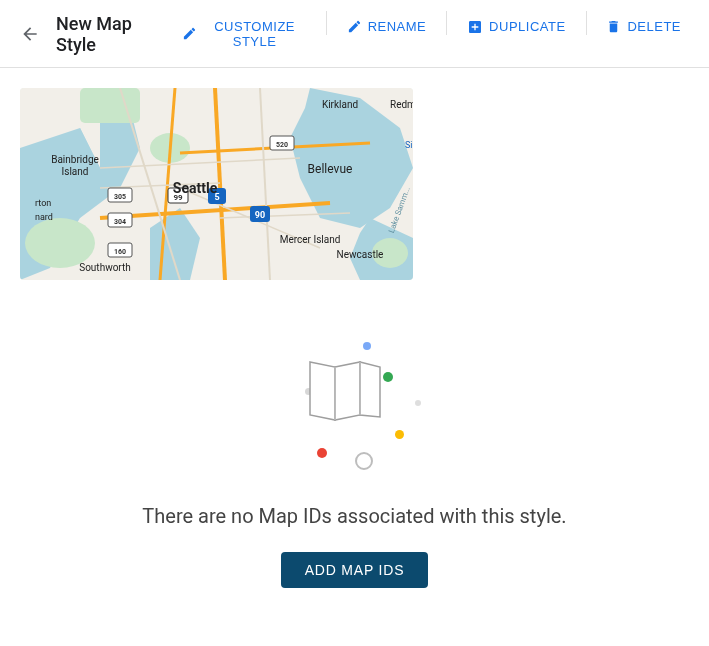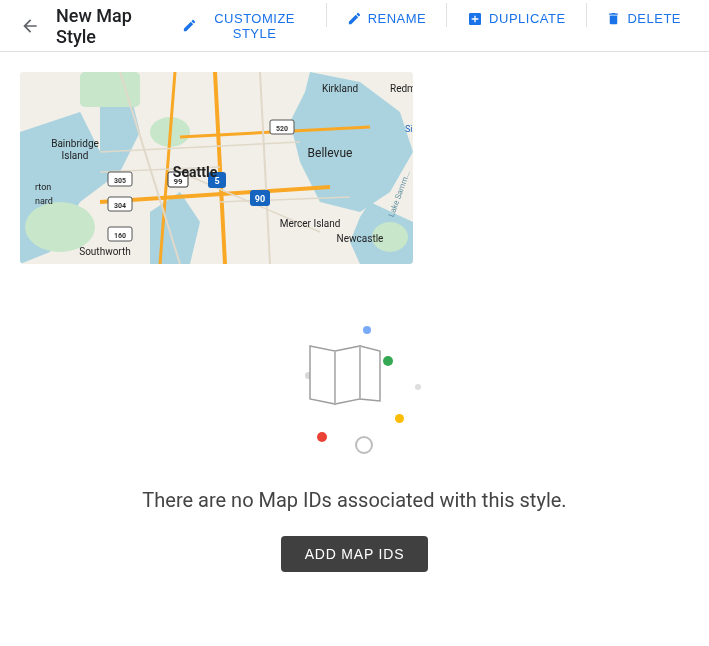--- a/index.html
+++ b/index.html
@@ -10,21 +10,21 @@
       width: 709px;
       min-height: 646px;
       overflow-x: hidden;
     }
 
     
     .toolbar {
       display: flex;
       align-items: center;
       padding: 0 16px;
-      height: 52px;
+      height: 68px;
       border-bottom: 1px solid #e0e0e0;
       gap: 0;
     }
     .back-btn {
       color: #5f6368;
       background: none;
       border: none;
       cursor: pointer;
       display: flex;
       align-items: center;
@@ -113,21 +113,21 @@
     }
 
     .empty-text {
       font-size: 20px;
       color: #444;
       margin-bottom: 24px;
       text-align: center;
     }
 
     .add-map-btn {
-      background-color: #404040;
+      background-color: #0c4a6e;
       color: #fff;
       border: none;
       border-radius: 4px;
       padding: 10px 24px;
       font-size: 14px;
       font-weight: 500;
       letter-spacing: 0.8px;
       text-transform: uppercase;
       cursor: pointer;
     }

